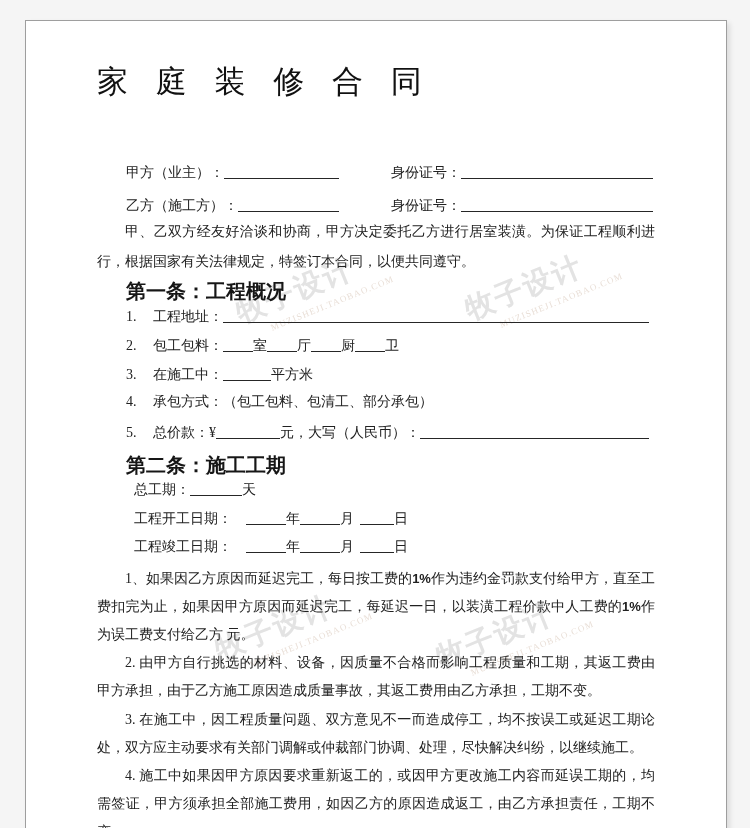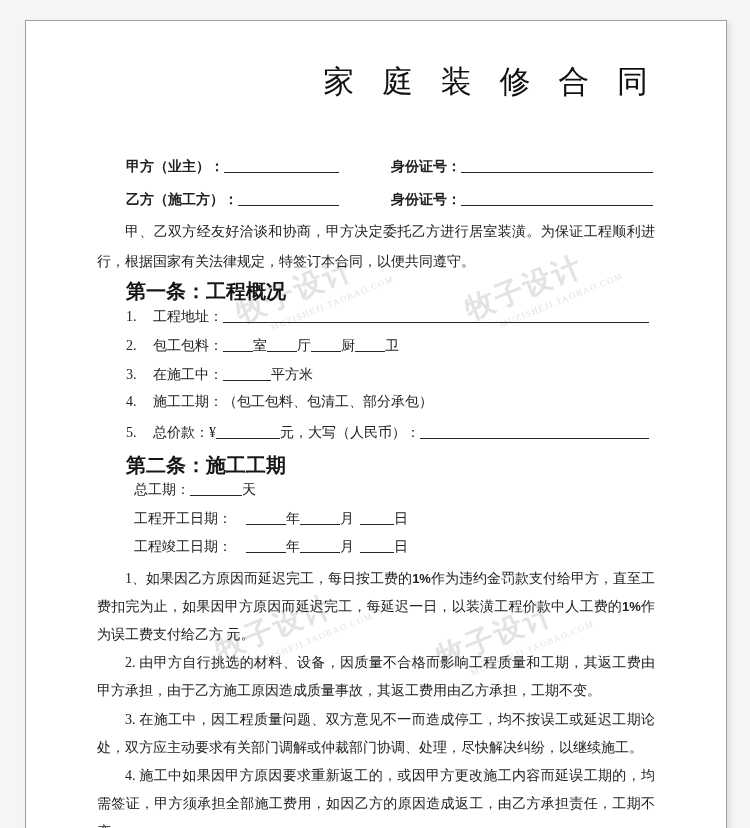--- a/index.html
+++ b/index.html
@@ -18,37 +18,36 @@
     box-shadow:3px 3px 5px rgba(0,0,0,0.10);
     overflow:hidden;
   }
   .content{
     position:relative;z-index:1;
     padding:0 71px;
     color:#212121;
     font-size:14px;
   }
   .title{
-    text-align:right;
+    text-align:left;
     font-size:31px;
     line-height:42px;
     margin:40px 0 16px 0;
     letter-spacing:7px;
     word-spacing:6px;
     font-weight:500;
     color:#111;
     white-space:nowrap;
   }
   .parties{margin-top:46px;}
   .party-row{
-    display:flex;align-items:center;
+    display:flex;align-items:flex-end;
     height:33px;
     margin-left:29px;
     white-space:nowrap;
-    font-weight:bold;
   }
   .grp1{width:265px;display:flex;align-items:baseline;}
   .grp2{flex:1;display:flex;align-items:baseline;}
   .u{
     display:inline-block;
     border-bottom:1px solid #262626;
     height:14px;
     position:relative;top:2px;
   }
   .u.f1{flex:1;margin-right:2px;}
@@ -186,21 +185,21 @@
 
     <div class="li-row">
       <span class="no">3.</span>
       <span>在施工中：</span>
       <span class="u" style="width:48px;"></span>
       <span>平方米</span>
     </div>
 
     <div class="li-row">
       <span class="no">4.</span>
-      <span>施工工期：</span>
+      <span>承包方式：</span>
       <span>（包工包料、包清工、部分承包）</span>
     </div>
 
     <div class="li-row">
       <span class="no">5.</span>
       <span>总价款：</span>
       <span>¥</span>
       <span class="u" style="width:64px;"></span>
       <span>元，大写（人民币）：</span>
       <span class="u f1" style="margin-right:6px;"></span>

